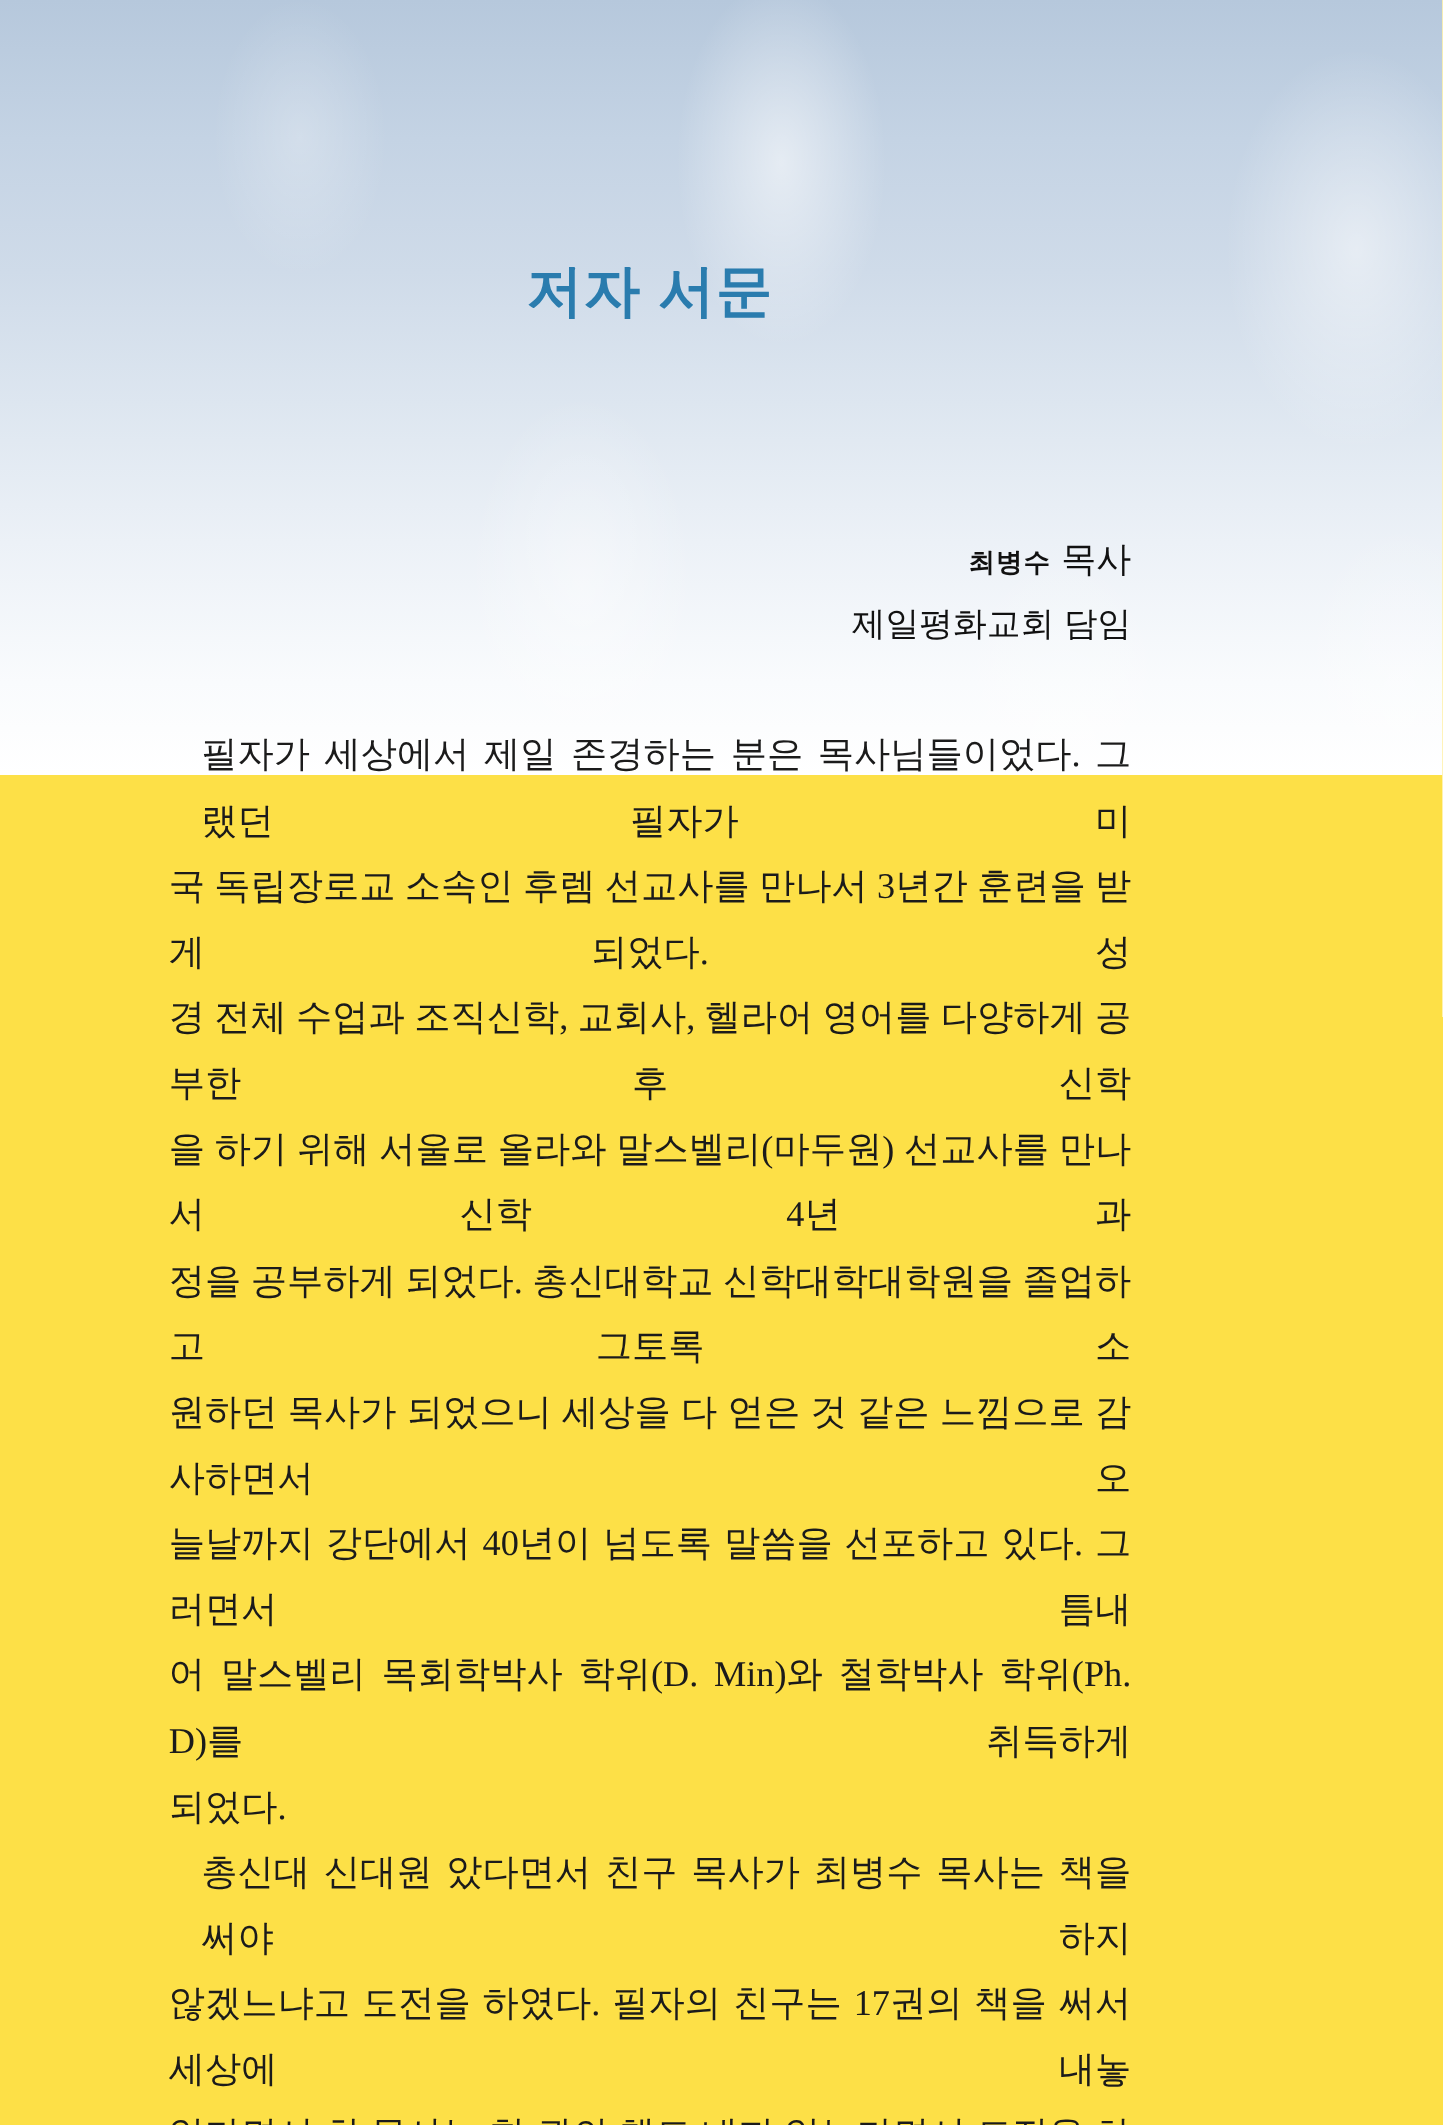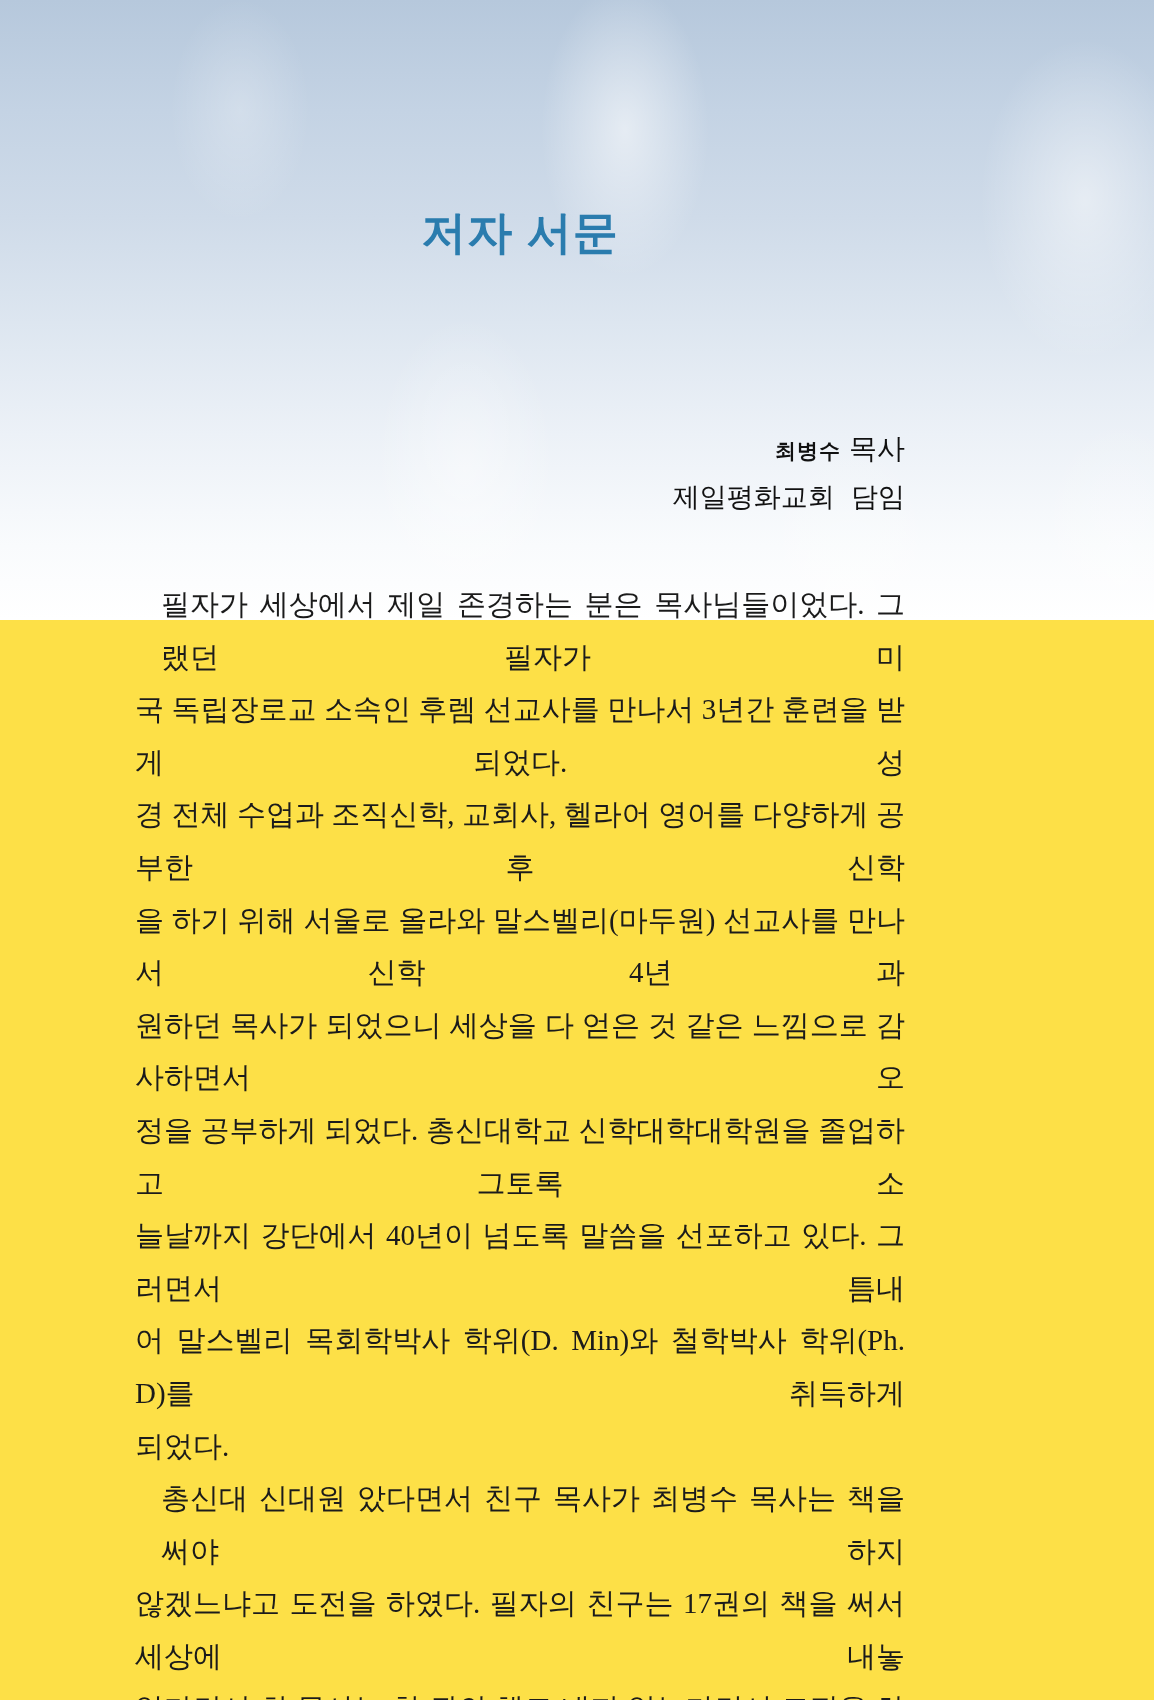--- a/index.html
+++ b/index.html
@@ -65,21 +65,21 @@
     font-size: 21px;
     letter-spacing: 1px;
   }
   .author-role {
     font-family: "Liberation Serif", serif;
     font-size: 28px;
     margin-left: 8px;
     text-align: right;
   }
   .author-affiliation {
-    font-family: Liberation Mono, monospace;
+    font-family: Liberation Sans, sans-serif;
     font-size: 27px;
     line-height: 50px;
   }
   .body-text {
     top: 578px;
     color: #1b1b1b;
     font-size: 29px;
   }
   .paragraph { margin: 0; }
   .line {
@@ -106,22 +106,22 @@
     </div>
     <div class="author-affiliation">제일평화교회 담임</div>
   </div>
 
   <div class="content body-text" style="position:absolute;">
       <div class="paragraph">
         <div class="line indent">필자가 세상에서 제일 존경하는 분은 목사님들이었다. 그랬던 필자가 미</div>
         <div class="line">국 독립장로교 소속인 후렘 선교사를 만나서 3년간 훈련을 받게 되었다. 성</div>
         <div class="line">경 전체 수업과 조직신학, 교회사, 헬라어 영어를 다양하게 공부한 후 신학</div>
         <div class="line">을 하기 위해 서울로 올라와 말스벨리(마두원) 선교사를 만나서 신학 4년 과</div>
+        <div class="line">정을 공부하게 되었다. 총신대학교 신학대학대학원을 졸업하고 그토록 소</div>
         <div class="line">원하던 목사가 되었으니 세상을 다 얻은 것 같은 느낌으로 감사하면서 오</div>
-        <div class="line">정을 공부하게 되었다. 총신대학교 신학대학대학원을 졸업하고 그토록 소</div>
         <div class="line">늘날까지 강단에서 40년이 넘도록 말씀을 선포하고 있다. 그러면서 틈내</div>
         <div class="line">어 말스벨리 목회학박사 학위(D. Min)와 철학박사 학위(Ph. D)를 취득하게</div>
         <div class="line para-end">되었다.</div>
       </div>
       <div class="paragraph">
         <div class="line indent">총신대 신대원 았다면서 친구 목사가 최병수 목사는 책을 써야 하지</div>
         <div class="line">않겠느냐고 도전을 하였다. 필자의 친구는 17권의 책을 써서 세상에 내놓</div>
         <div class="line">았다면서 최 목사는 한 권의 책도 내지 않는다면서 도전을 하는 바람에 그</div>
       </div>
     </div>

